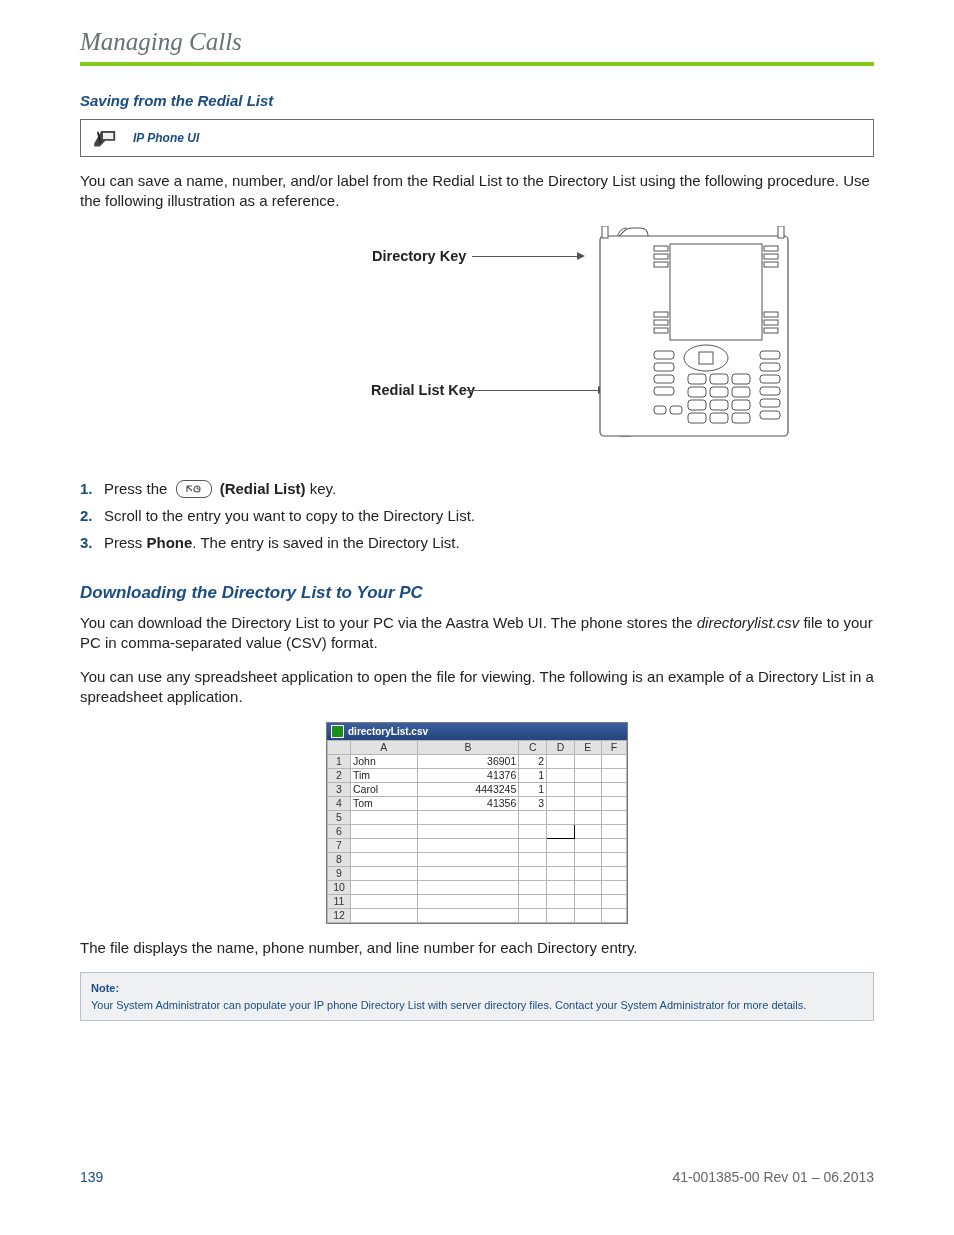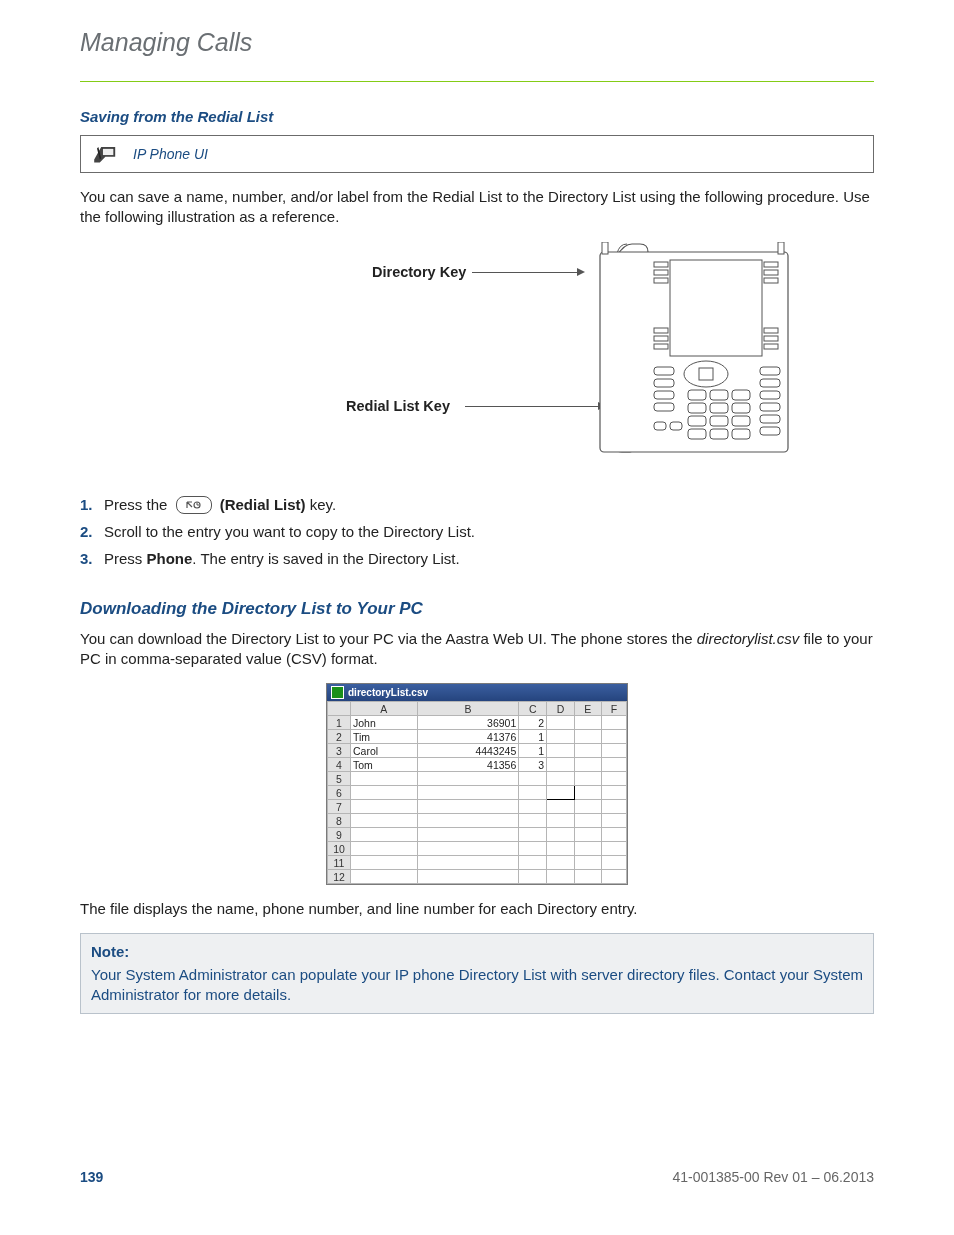--- a/index.html
+++ b/index.html
@@ -1,53 +1,53 @@
 <!DOCTYPE html>
 <html><head>
 <meta charset="utf-8">
 <style>
   html,body{margin:0;padding:0;background:#fff;}
   .page{width:954px;height:1235px;position:relative;font-family:"Segoe UI","Myriad Pro",Arial,sans-serif;color:#222;box-sizing:border-box;padding:28px 80px 0 80px;}
-  .page-title{font-size:25px;font-style:italic;color:#6a6f73;border-bottom:1px solid #84cc16;padding-bottom:24px;margin-bottom:26px;font-weight:400;}
+  .page-title{font-size:25px;font-style:italic;color:#6a6f73;border-bottom:4px solid #84cc16;padding-bottom:6px;margin-bottom:26px;font-weight:400;font-family:Liberation Serif, serif;}
   .h3{font-size:15px;font-style:italic;font-weight:700;color:#1b4c82;margin:0 0 10px 0;}
   .ip-box{border:1px solid #6b6b6b;height:36px;display:flex;align-items:center;margin-bottom:14px;background:#fff;}
   .ip-box .icon-cell{width:46px;height:100%;display:flex;align-items:center;justify-content:center;border-right:6px solid transparent;}
   .phone-icon{width:28px;height:22px;}
-  .ip-box .label{font-style:italic;font-weight:400;color:#1b4c82;font-size:14px;}
+  .ip-box .label{font-style:italic;font-weight:700;color:#1b4c82;font-size:12px;}
   .body-p{font-size:15px;line-height:1.35;margin:0 0 14px 0;}
   .illustration{display:flex;justify-content:center;margin:6px 0 22px 0;position:relative;height:230px;}
   .ill-wrap{position:relative;width:590px;height:230px;}
   .dk-label{position:absolute;left:190px;top:22px;font-weight:700;font-size:14.5px;text-align:right;}
   .dk-line{position:absolute;left:290px;top:30px;height:0;border-top:1.5px solid #555;width:105px;}
   .dk-arrow{position:absolute;left:395px;top:26px;width:0;height:0;border-left:8px solid #555;border-top:4px solid transparent;border-bottom:4px solid transparent;}
-  .rk-label{position:absolute;left:164px;top:156px;font-weight:700;font-size:14.5px;text-align:left;}
+  .rk-label{position:absolute;left:189px;top:156px;font-weight:700;font-size:14.5px;text-align:left;}
   .rk-line{position:absolute;left:283px;top:164px;height:0;border-top:1.5px solid #555;width:133px;}
   .rk-arrow{position:absolute;left:416px;top:160px;width:0;height:0;border-left:8px solid #555;border-top:4px solid transparent;border-bottom:4px solid transparent;}
   .phone-svg{position:absolute;left:350px;top:0;width:260px;height:225px;}
   .ol{counter-reset:step;list-style:none;padding:0;margin:0 0 30px 0;}
   .ol li{counter-increment:step;font-size:15px;margin-bottom:6px;line-height:1.4;display:flex;}
   .ol li::before{content:counter(step)".";font-weight:700;color:#1b4c82;margin-right:6px;min-width:18px;}
   .redial-btn{display:inline-flex;align-items:center;justify-content:center;width:34px;height:16px;border:1px solid #555;border-radius:8px;margin:0 4px;vertical-align:middle;background:#fff;position:relative;top:-1px;}
   .redial-btn svg{width:18px;height:10px;}
   .h2{font-size:17px;font-style:italic;font-weight:700;color:#1b4c82;margin:0 0 10px 0;}
   em.fileref{font-style:italic;}
   .ss-wrap{display:flex;justify-content:center;margin:0 0 14px 0;}
   .ss{border:1px solid #7a7a7a;width:300px;font-family:Tahoma,Arial,sans-serif;font-size:10.5px;}
   .ss .titlebar{background:linear-gradient(#3b5fa0,#25447e);color:#fff;padding:2px 4px;display:flex;align-items:center;gap:4px;font-size:10px;font-weight:700;}
   .ss .titlebar .xicon{width:11px;height:11px;background:#1a8f1a;border:1px solid #fff;display:inline-block;position:relative;}
   .ss table{border-collapse:collapse;width:100%;}
   .ss th,.ss td{border:1px solid #b5b5b5;height:13px;padding:0 2px;white-space:nowrap;}
   .ss th{background:#e2e2e2;font-weight:400;text-align:center;color:#333;}
   .ss .rowh{background:#e2e2e2;text-align:center;width:18px;color:#333;}
   .ss td.num{text-align:right;}
   .ss td.sel{border:1.5px solid #000;}
-  .note-box{border:1px solid #b9c2cb;background:#eef0f2;padding:8px 10px;font-size:15px;line-height:1.35;color:#1b4c82;}
+  .note-box{border:1px solid #b9c2cb;background:#eef0f2;padding:8px 10px;font-size:11px;line-height:1.35;color:#1b4c82;}
   .note-box .note-head{font-weight:700;color:#1b4c82;margin-bottom:2px;}
   .footer{position:absolute;bottom:50px;left:80px;right:80px;display:flex;justify-content:space-between;align-items:flex-end;}
-  .footer .pnum{font-weight:700;color:#1b4c82;font-size:14px;}
+  .footer .pnum{font-weight:400;color:#1b4c82;font-size:14px;}
   .footer .rev{font-size:14px;color:#666;}
 </style>
 </head>
 <body>
 
 <div class="page">
 
   <div class="page-title">Managing Calls</div>
 
   <div class="h3">Saving from the Redial List</div>
@@ -167,20 +167,21 @@
       </span>
     </li>
   </ol>
 
   <div class="h2">Downloading the Directory List to Your PC</div>
 
   <p class="body-p">
     <span>You can download the Directory List to your PC via the Aastra Web UI. The phone stores the </span><em class="fileref">directorylist.csv</em><span> file to your PC in comma-separated value (CSV) format.</span>
   </p>
 
+  <p class="body-p">You can use any spreadsheet application to open the file for viewing. The following is an example of a Directory List in a spreadsheet application.</p>
 
   <div class="ss-wrap">
     <div class="ss">
       <div class="titlebar">
         <span class="xicon"></span>
         <span>directoryList.csv</span>
       </div>
       <table>
         <tbody>
             <tr>

